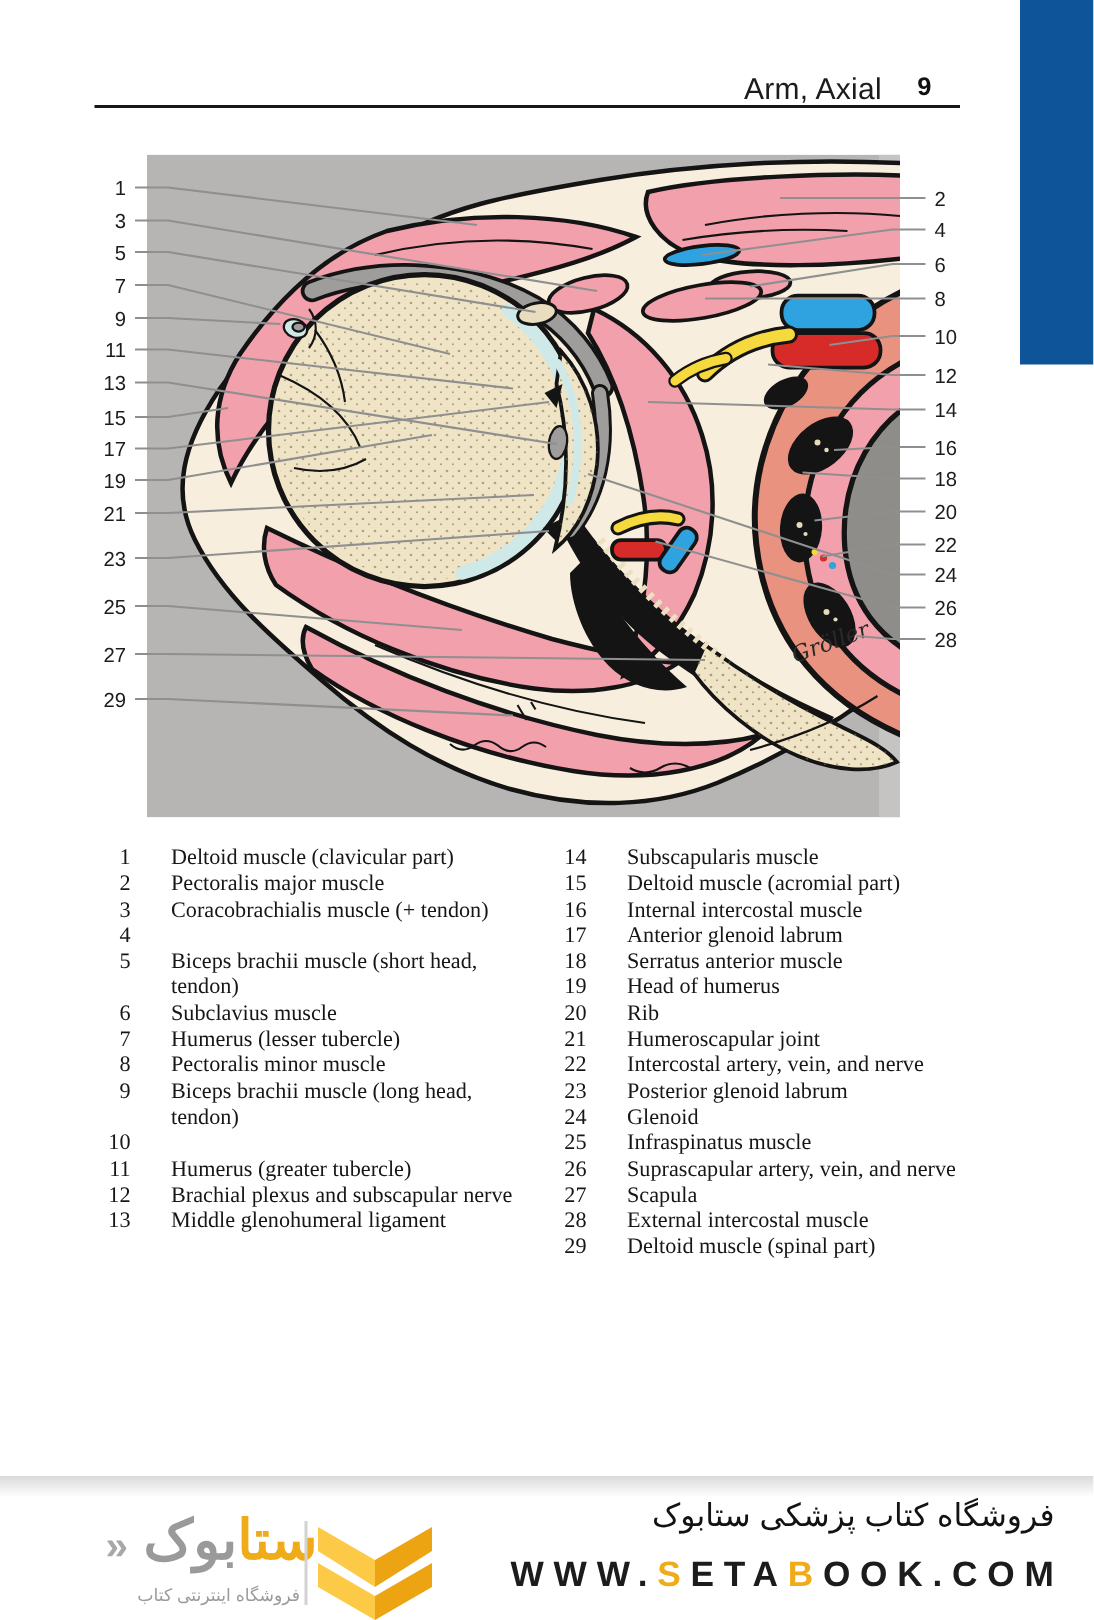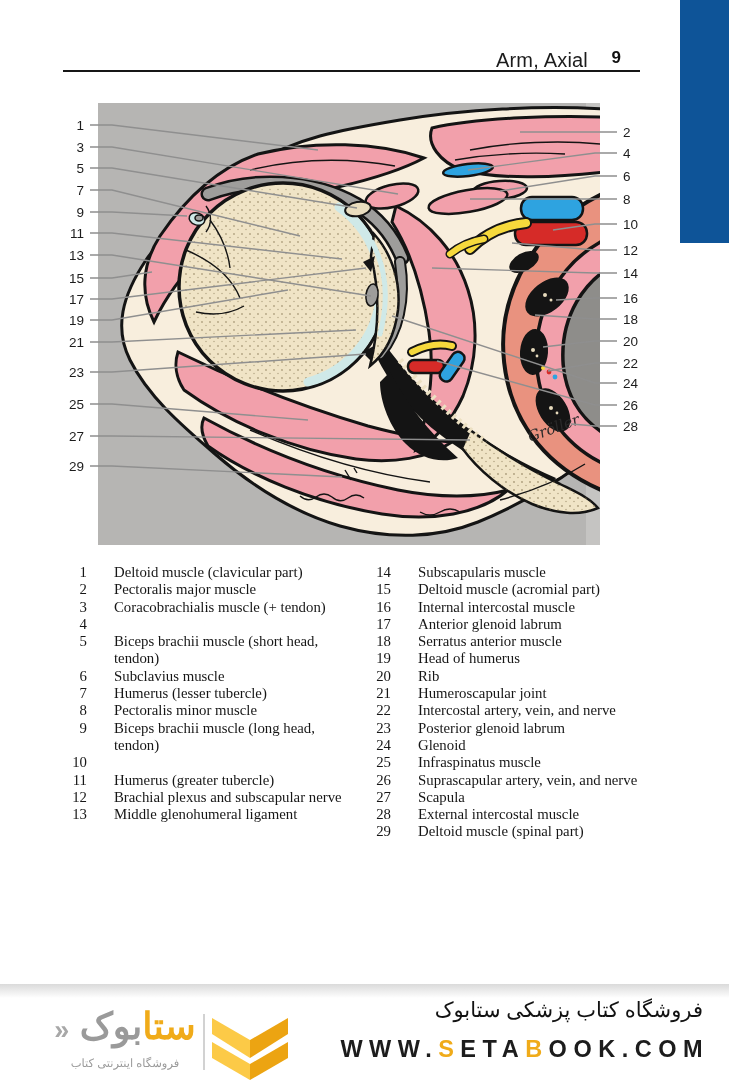--- a/index.html
+++ b/index.html
@@ -42,26 +42,26 @@
   .legend{position:absolute;left:63px;top:564px;width:604px;display:flex;
           font-family:"Liberation Serif",serif;font-size:14.8px;line-height:17.3px;color:#161616;}
   .leg-col1{width:292px;}
   .leg-col2{width:300px;margin-left:12px;}
   .leg-item{display:flex;}
   .leg-num{width:24px;text-align:right;flex:0 0 24px;}
   .leg-txt{margin-left:27px;flex:1;}
   
   .foot-shadow{position:absolute;left:0;top:984px;width:729px;height:14px;
                background:linear-gradient(#dadada,#ffffff);}
-  .brand{position:absolute;left:50px;top:1002px;width:150px;direction:rtl;text-align:center;
+  .brand{position:absolute;left:66px;top:1002px;width:150px;direction:rtl;text-align:center;
          font-size:37px;font-weight:bold;line-height:50px;white-space:nowrap;}
   .brand .b-accent{color:var(--c-gold);}
   .brand .b-gray{color:#9a9a9a;}
   .brand .b-chev{color:#a8a8a8;font-size:27px;font-weight:bold;}
-  .tagline{position:absolute;left:50px;top:1056px;width:150px;text-align:center;direction:rtl;
+  .tagline{position:absolute;left:50px;top:1056px;width:150px;text-align:right;direction:rtl;
            font-size:11.5px;color:#9b9b9b;}
   .foot-divider{position:absolute;left:203px;top:1014px;width:2px;height:56px;background:#d2d2d2;}
   .emblem{position:absolute;left:212px;top:1016px;}
   .store-title{position:absolute;right:26px;top:998px;direction:rtl;font-size:21px;color:#121212;}
   .url-line{position:absolute;right:20px;top:1036px;font-size:23.5px;font-weight:bold;
             letter-spacing:6.5px;color:#1c1c1c;white-space:nowrap;}
   .url-line .seg-accent{color:var(--c-gold);}
   .url-line .seg-dark{color:#1c1c1c;}
 </style>
 </head>

